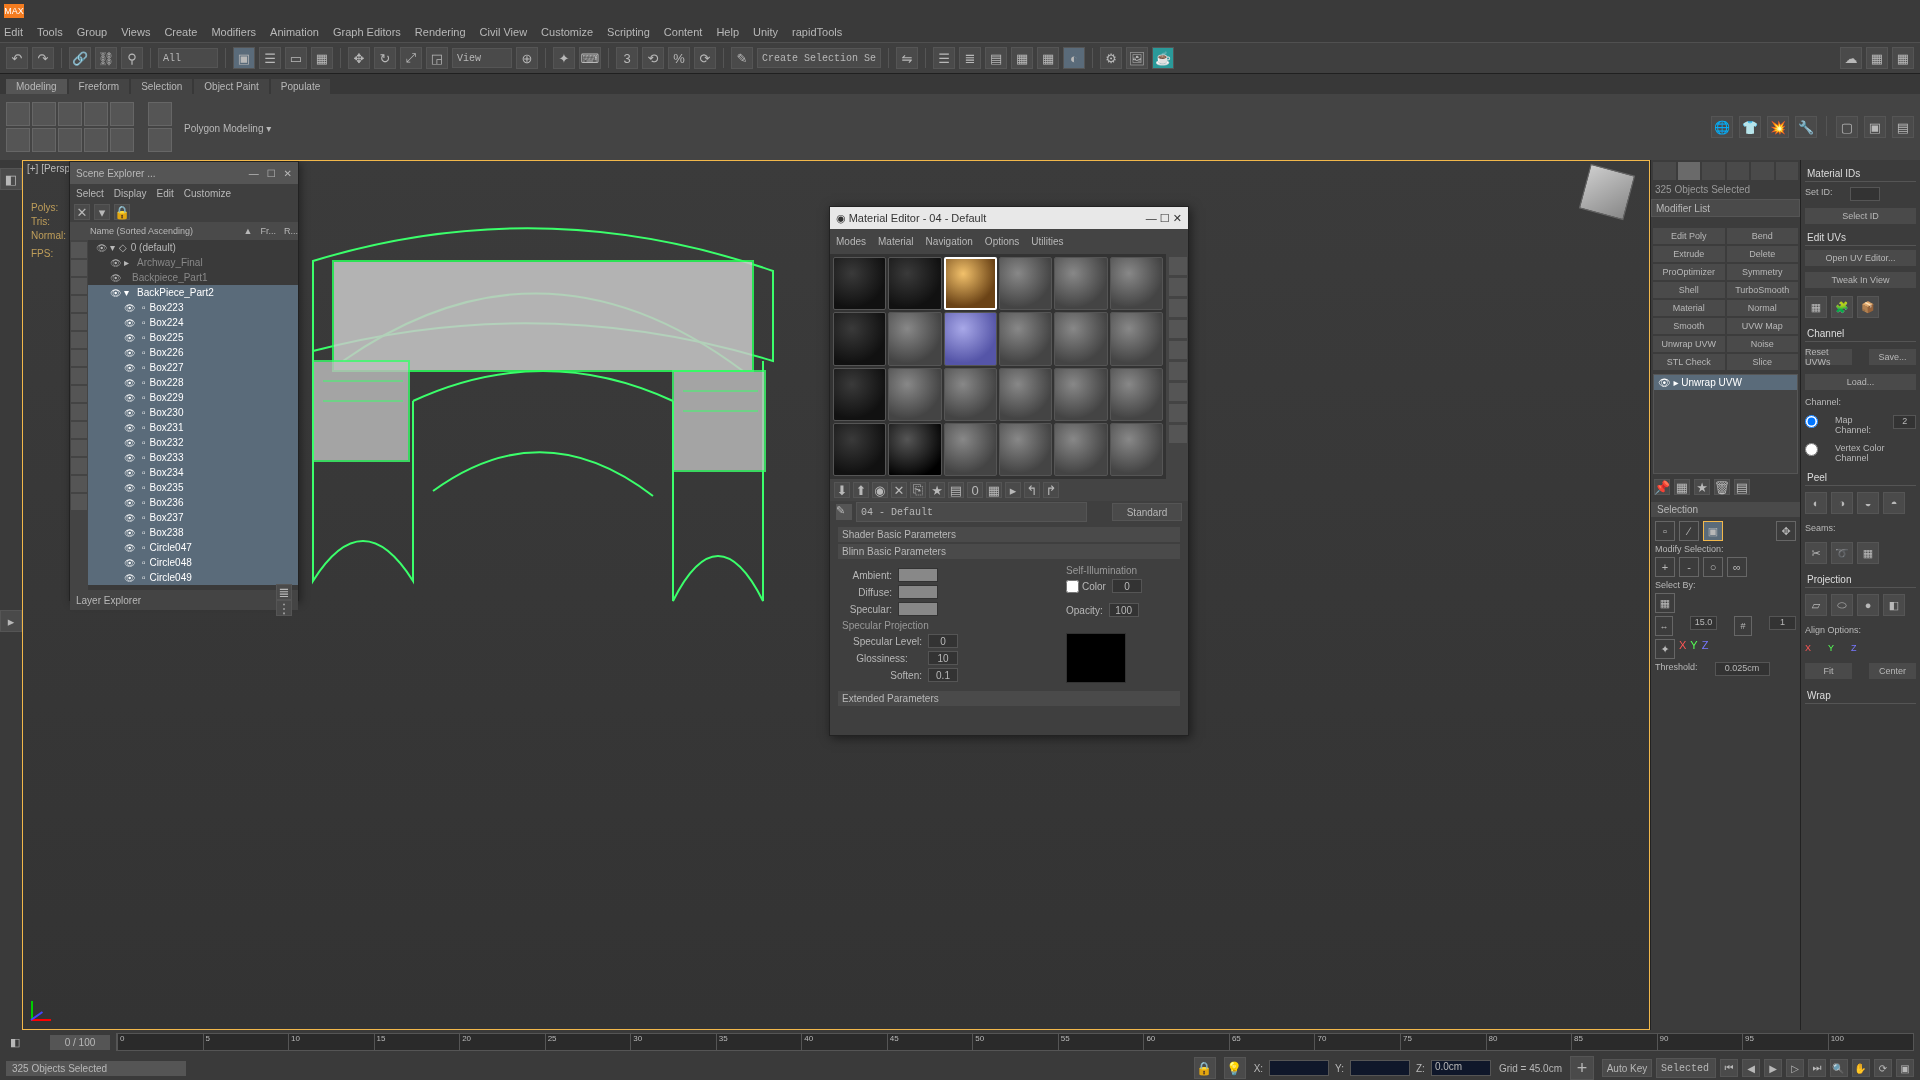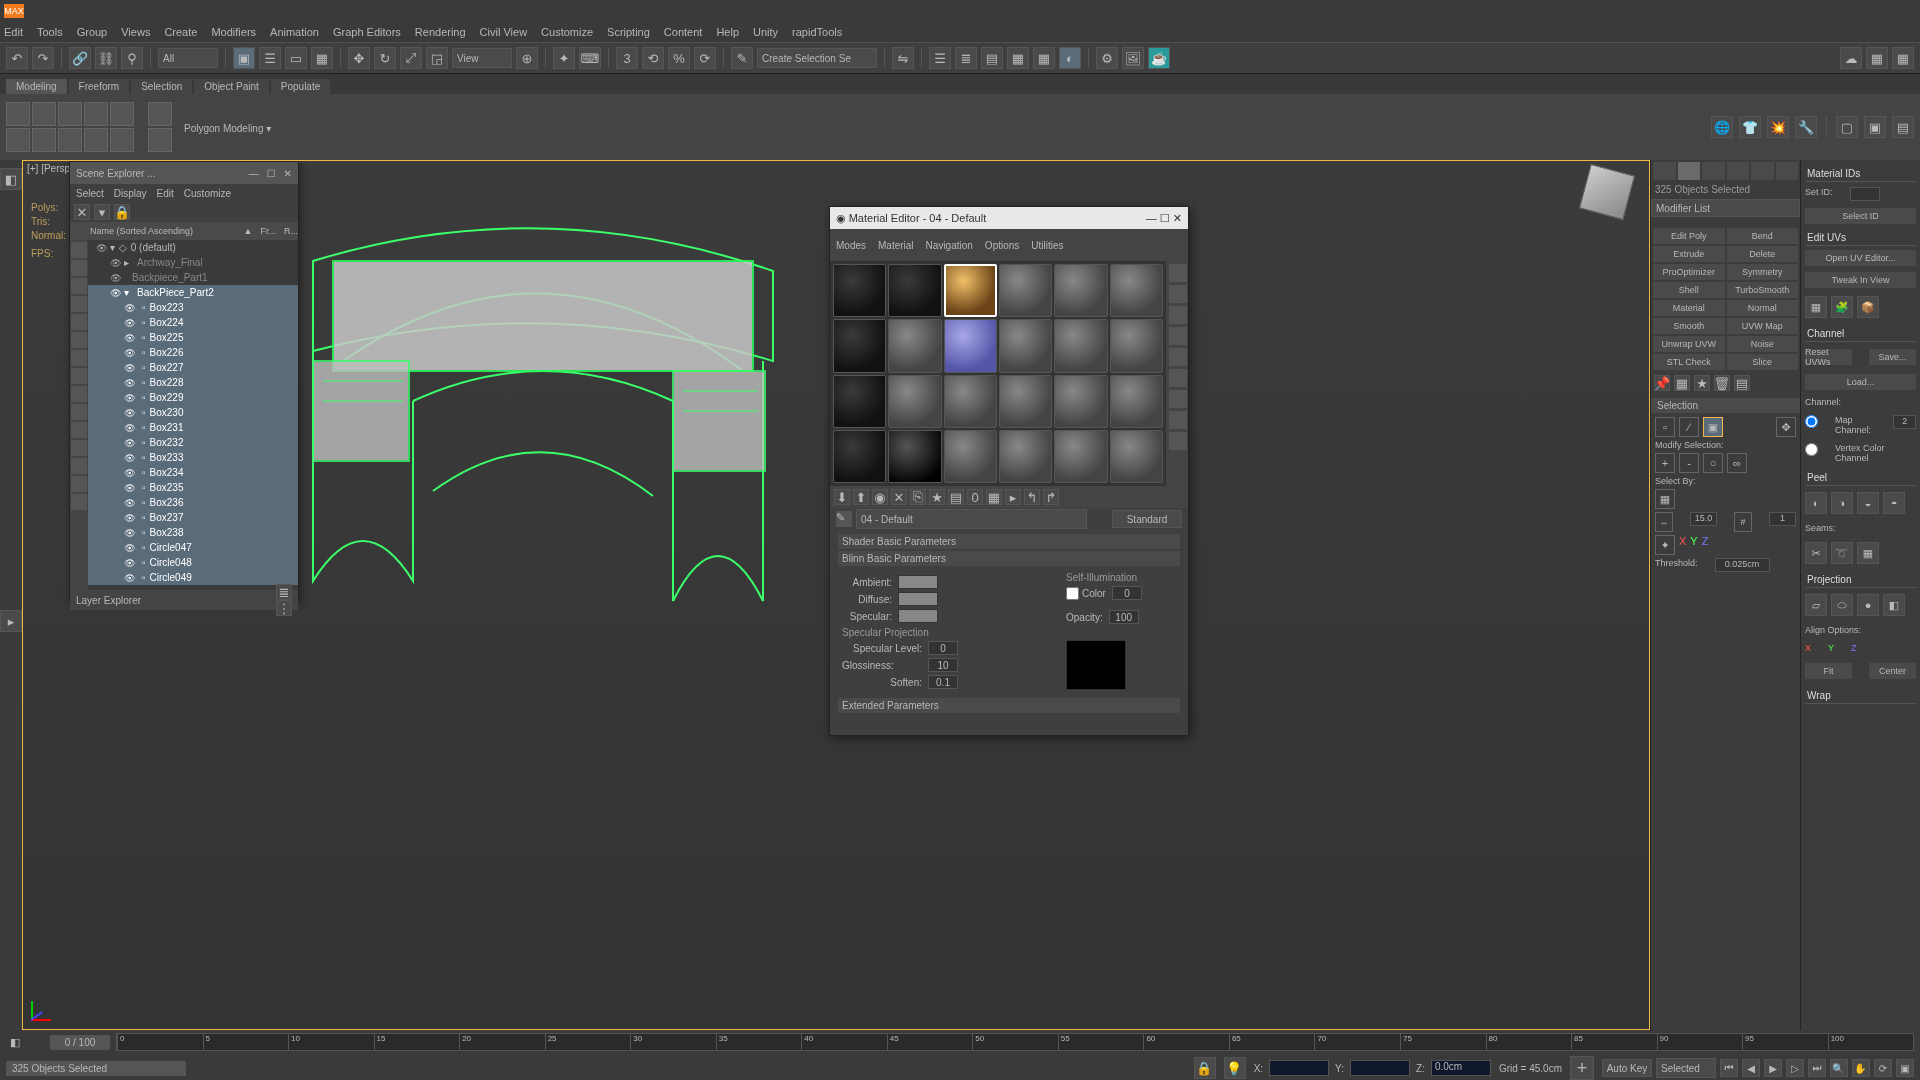--- a/index.html
+++ b/index.html
@@ -5,21 +5,21 @@
 * { margin: 0; padding: 0; box-sizing: border-box; font-family: "Segoe UI", Arial, sans-serif; }
 body { background: #2a2a2a; color: #b8b8b8; font-size: 11px; overflow: hidden; width: 1920px; height: 1080px; }
 .titlebar { height: 22px; background: #3a3a3a; display: flex; align-items: center; padding: 0 4px; }
 .app-icon { width: 20px; height: 14px; background: #f47c20; color: #fff; font-size: 9px; display: flex; align-items: center; justify-content: center; margin-right: 8px; }
 .menubar { height: 20px; background: #3a3a3a; display: flex; align-items: center; padding: 0 4px; gap: 14px; }
 .menubar span { cursor: default; }
 .toolbar1 { height: 32px; background: #3f3f3f; display: flex; align-items: center; padding: 0 6px; gap: 4px; border-top: 1px solid #505050; border-bottom: 1px solid #202020; }
 .tb-btn { width: 22px; height: 22px; background: #4a4a4a; border: 1px solid #555; display: flex; align-items: center; justify-content: center; font-size: 13px; }
 .tb-btn.sel { background: #5a6b7a; }
 .tb-sep { width: 1px; height: 20px; background: #555; margin: 0 3px; }
-.dd { height: 20px; background: #4a4a4a; border: 1px solid #555; padding: 0 4px; display: flex; align-items: center; font-size: 10px; min-width: 60px; }
+.dd { height: 20px; background: #4a4a4a; border: 1px solid #555; padding: 0 4px; display: flex; align-items: center; font-size: 10px; min-width: 60px; font-family: Liberation Mono, monospace; }
 .ribbon-tabs { height: 20px; background: #383838; display: flex; align-items: flex-end; padding-left: 6px; gap: 2px; }
 .ribbon-tab { padding: 2px 10px; background: #444; font-size: 10px; }
 .ribbon-tab.active { background: #555; }
 .ribbon-strip { height: 66px; background: #444; display: flex; align-items: center; padding: 0 6px; gap: 4px; }
 .ribbon-btn { width: 24px; height: 24px; background: #555; border: 1px solid #666; }
 .main { display: flex; height: 870px; }
 .left-margin { width: 22px; background: #3a3a3a; display: flex; flex-direction: column; align-items: center; padding-top: 8px; gap: 420px;}
 .viewport-col { flex: 1; position: relative; background: linear-gradient(#3b3b3b,#333); border: 1px solid #f2b84b; overflow: hidden; }
 .vp-header { position: absolute; top: 2px; left: 4px; font-size: 10px; color: #bbb; }
 .stats { position: absolute; top: 40px; left: 8px; font-size: 10px; color: #bf9e5a; line-height: 14px; }
@@ -56,21 +56,21 @@
 .se-side { width: 18px; background: #444; display: flex; flex-direction: column; gap: 2px; padding-top: 2px;}
 .se-side .sbtn { width: 16px; height: 16px; background: #555; margin: 0 auto;}
 .se-tree { flex: 1; overflow-y: auto; background: #3a3a3a;}
 .tree-row { display: flex; align-items: center; height: 15px; font-size: 10px; padding-left: 4px; gap: 4px;}
 .tree-row.sel { background: #5a6b7a; color: #fff;}
 .eye { width: 10px; font-size: 9px;}
 .se-footer { height: 20px; background: #444; display:flex; align-items:center; padding:0 6px; font-size:10px; justify-content: space-between;}
 
 .mat-editor { position: absolute; top: 45px; left: 806px; width: 360px; height: 530px; background: #3f3f3f; border: 1px solid #222; z-index: 60; box-shadow: 2px 2px 10px rgba(0,0,0,.5);}
 .mat-title { height: 22px; background: #e8e8e8; color: #333; display: flex; align-items: center; padding: 0 6px; font-size: 11px; justify-content: space-between;}
-.mat-menu { height: 32px; display: flex; gap: 12px; padding: 0 6px; font-size: 10px; align-items: center; background:#444;}
+.mat-menu { height: 25px; display: flex; gap: 12px; padding: 0 6px; font-size: 10px; align-items: center; background:#444;}
 .mat-body { display: flex; }
 .mat-slots { flex: 1; display: grid; grid-template-columns: repeat(6, 1fr); gap: 2px; padding: 3px; background: #333;}
 .mat-slot { aspect-ratio: 1; background: radial-gradient(circle at 35% 30%, #888, #444 70%); border: 1px solid #555; border-radius: 2px;}
 .mat-slot.gold { background: radial-gradient(circle at 35% 30%, #f2c16b,#6b4316 70%); border: 2px solid #fff;}
 .mat-slot.dark { background: radial-gradient(circle at 35% 30%, #3a3a3a,#111 70%);}
 .mat-slot.blue { background: radial-gradient(circle at 35% 30%, #a8a8e8,#5555a8 70%);}
 .mat-slot.black { background: radial-gradient(circle at 35% 30%, #555,#000 80%);}
 .mat-right { width: 22px; display: flex; flex-direction: column; gap: 3px; padding: 3px; background: #444;}
 .mat-right .mbtn { width: 18px; height: 18px; background: #555;}
 .mat-toolbar2 { height: 22px; display: flex; align-items:center; gap:3px; padding:0 4px; background:#444;}
@@ -551,21 +551,21 @@
             <div class="mat-row">
                 <span style="width:50px;text-align:right">Specular:</span>
                 <div class="swatch"></div>
               </div>
             <div style="margin-top:4px;color:#999">Specular Projection</div>
             <div class="mat-row">
                 <span style="width:80px;text-align:right">Specular Level:</span>
                 <div class="spin">0</div>
               </div>
             <div class="mat-row">
-                <span style="width:80px;text-align:left">Glossiness:</span>
+                <span style="width:80px;text-align:center">Glossiness:</span>
                 <div class="spin">10</div>
               </div>
             <div class="mat-row">
                 <span style="width:80px;text-align:right">Soften:</span>
                 <div class="spin">0.1</div>
               </div>
           </div>
           <div style="width:110px">
             <div style="color:#999">Self-Illumination</div>
             <div class="mat-row">
@@ -609,20 +609,23 @@
         <div class="quick-btn">TurboSmooth</div>
         <div class="quick-btn">Material</div>
         <div class="quick-btn">Normal</div>
         <div class="quick-btn">Smooth</div>
         <div class="quick-btn">UVW Map</div>
         <div class="quick-btn">Unwrap UVW</div>
         <div class="quick-btn">Noise</div>
         <div class="quick-btn">STL Check</div>
         <div class="quick-btn">Slice</div>
       </div>
+    <div class="stack">
+      <div class="stack-item sel">👁 ▸ <span>Unwrap UVW</span></div>
+    </div>
     <div class="stack-icons">
       <div class="tb-btn" style="width:16px;height:16px">📌</div>
       <div class="tb-btn" style="width:16px;height:16px">▦</div>
       <div class="tb-btn" style="width:16px;height:16px">★</div>
       <div class="tb-btn" style="width:16px;height:16px">🗑</div>
       <div class="tb-btn" style="width:16px;height:16px">▤</div>
     </div>
 
     <div class="rollout-header">Selection</div>
     <div class="sel-panel">

